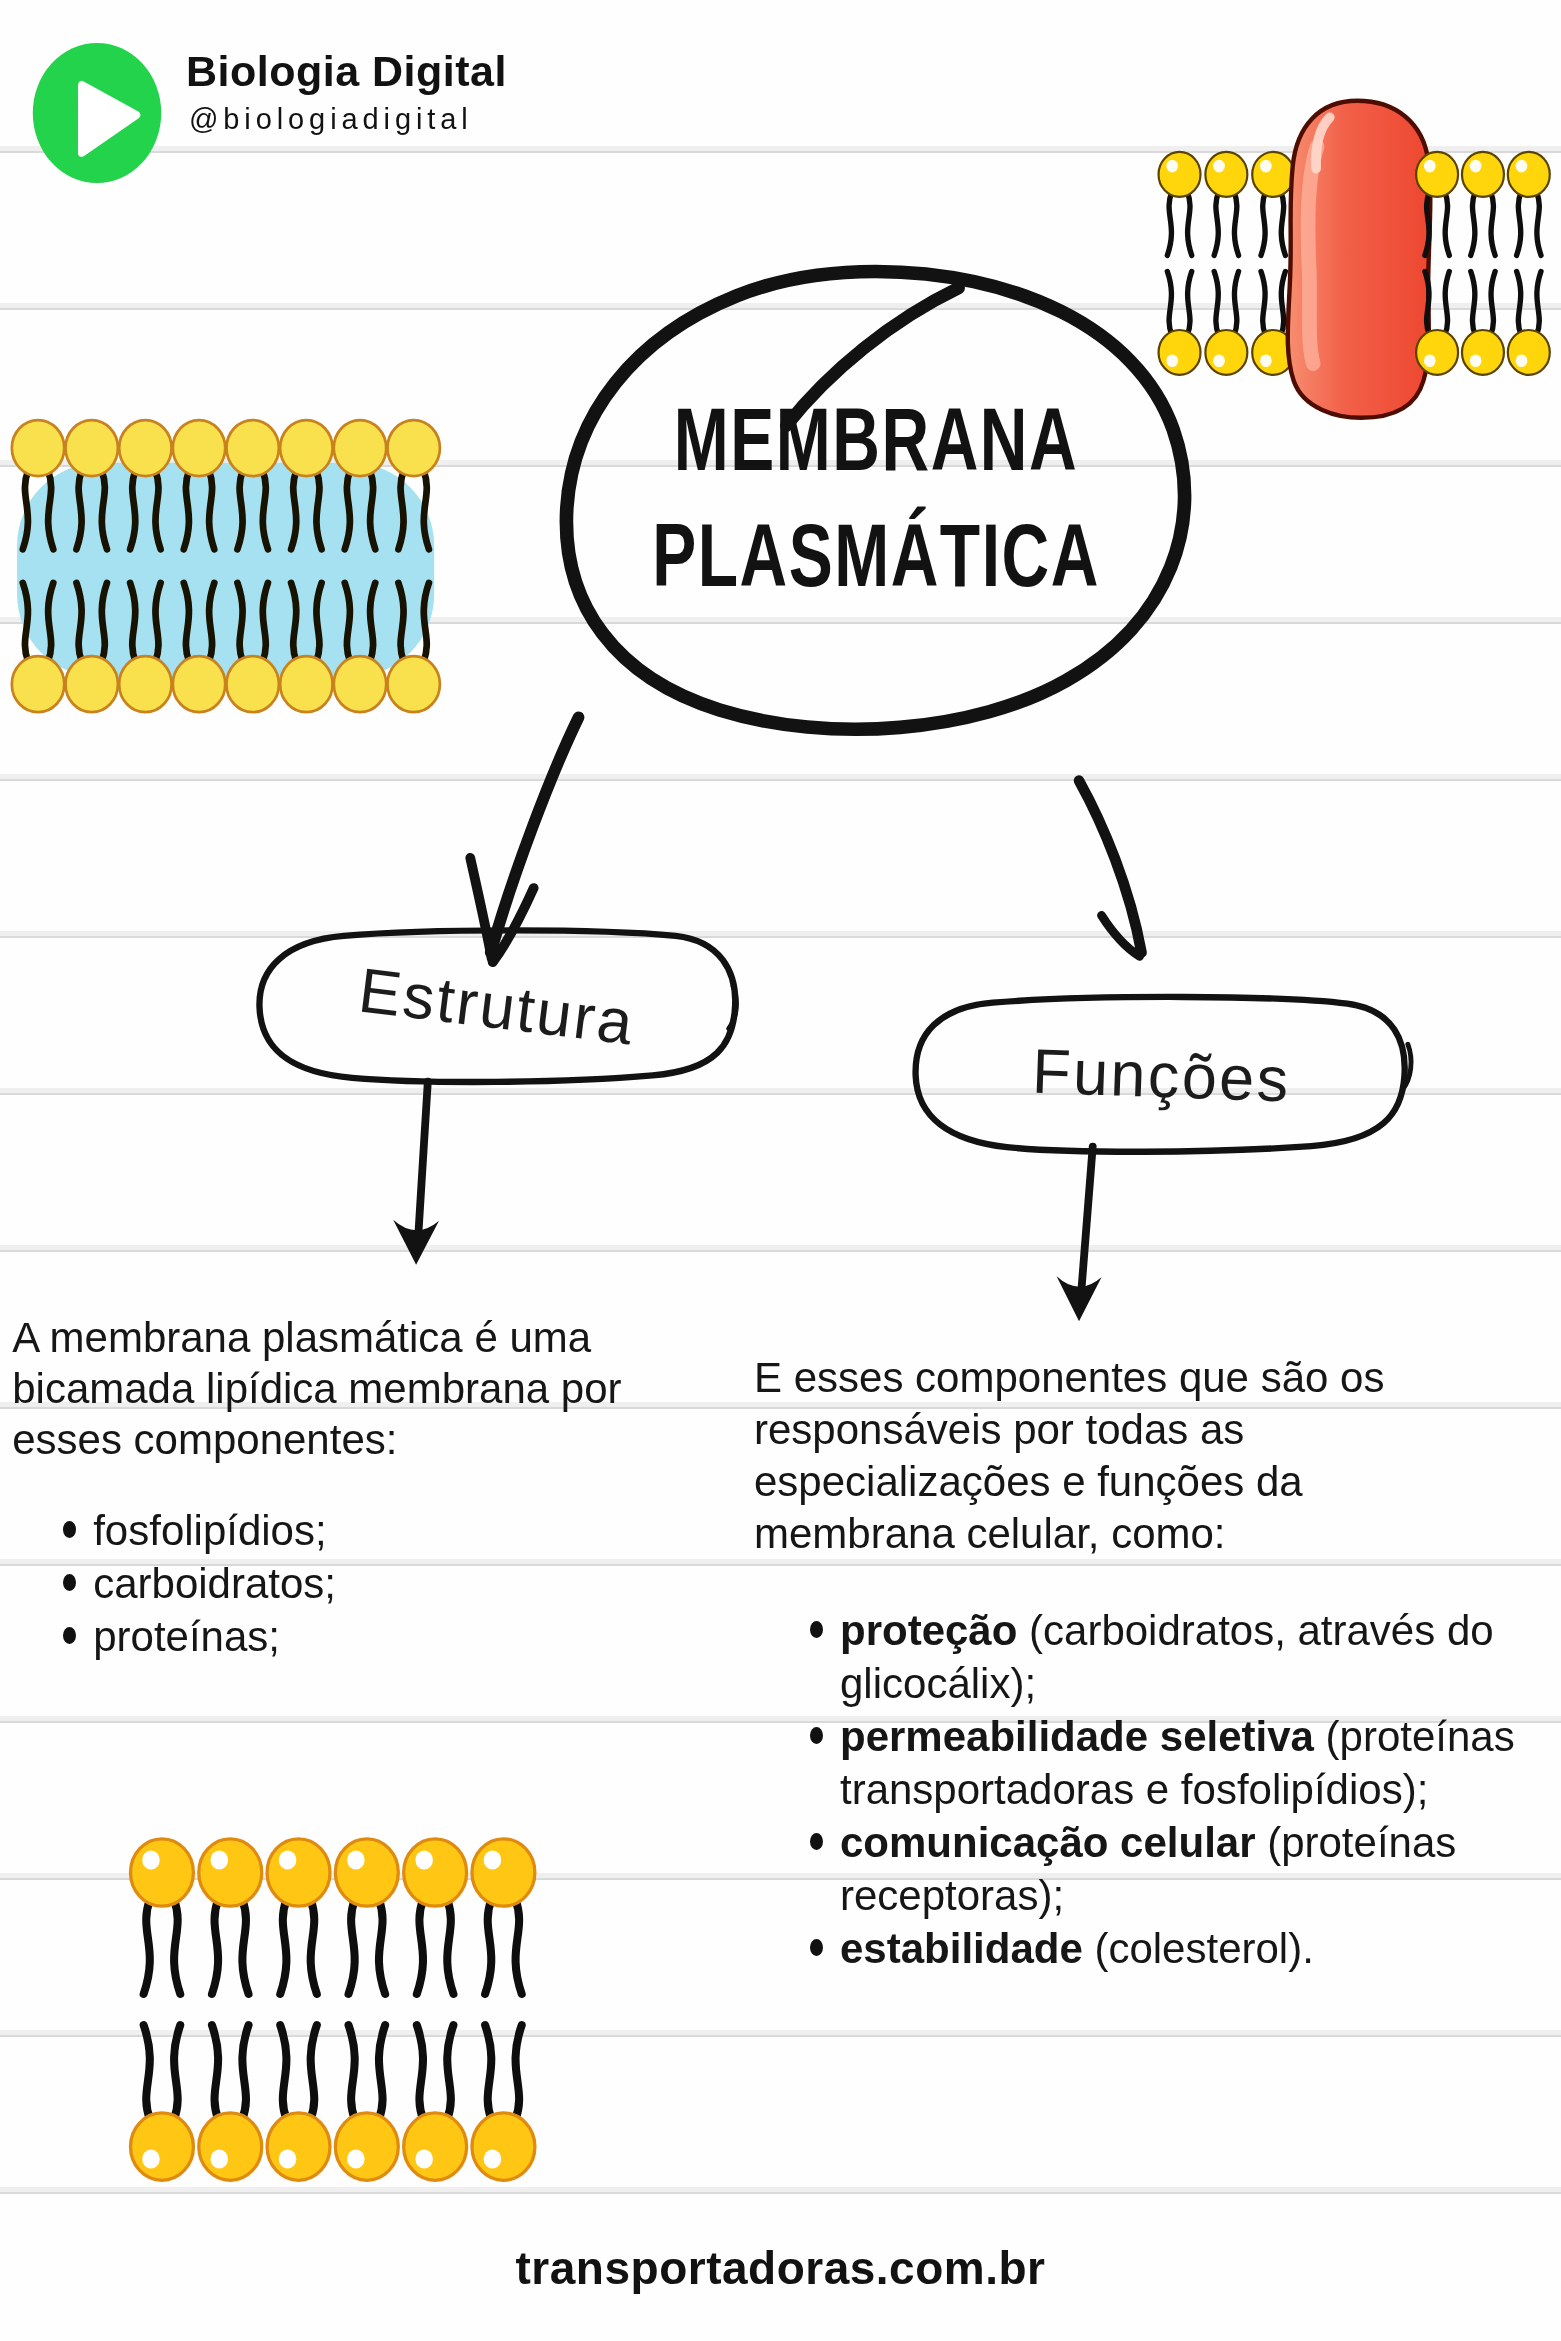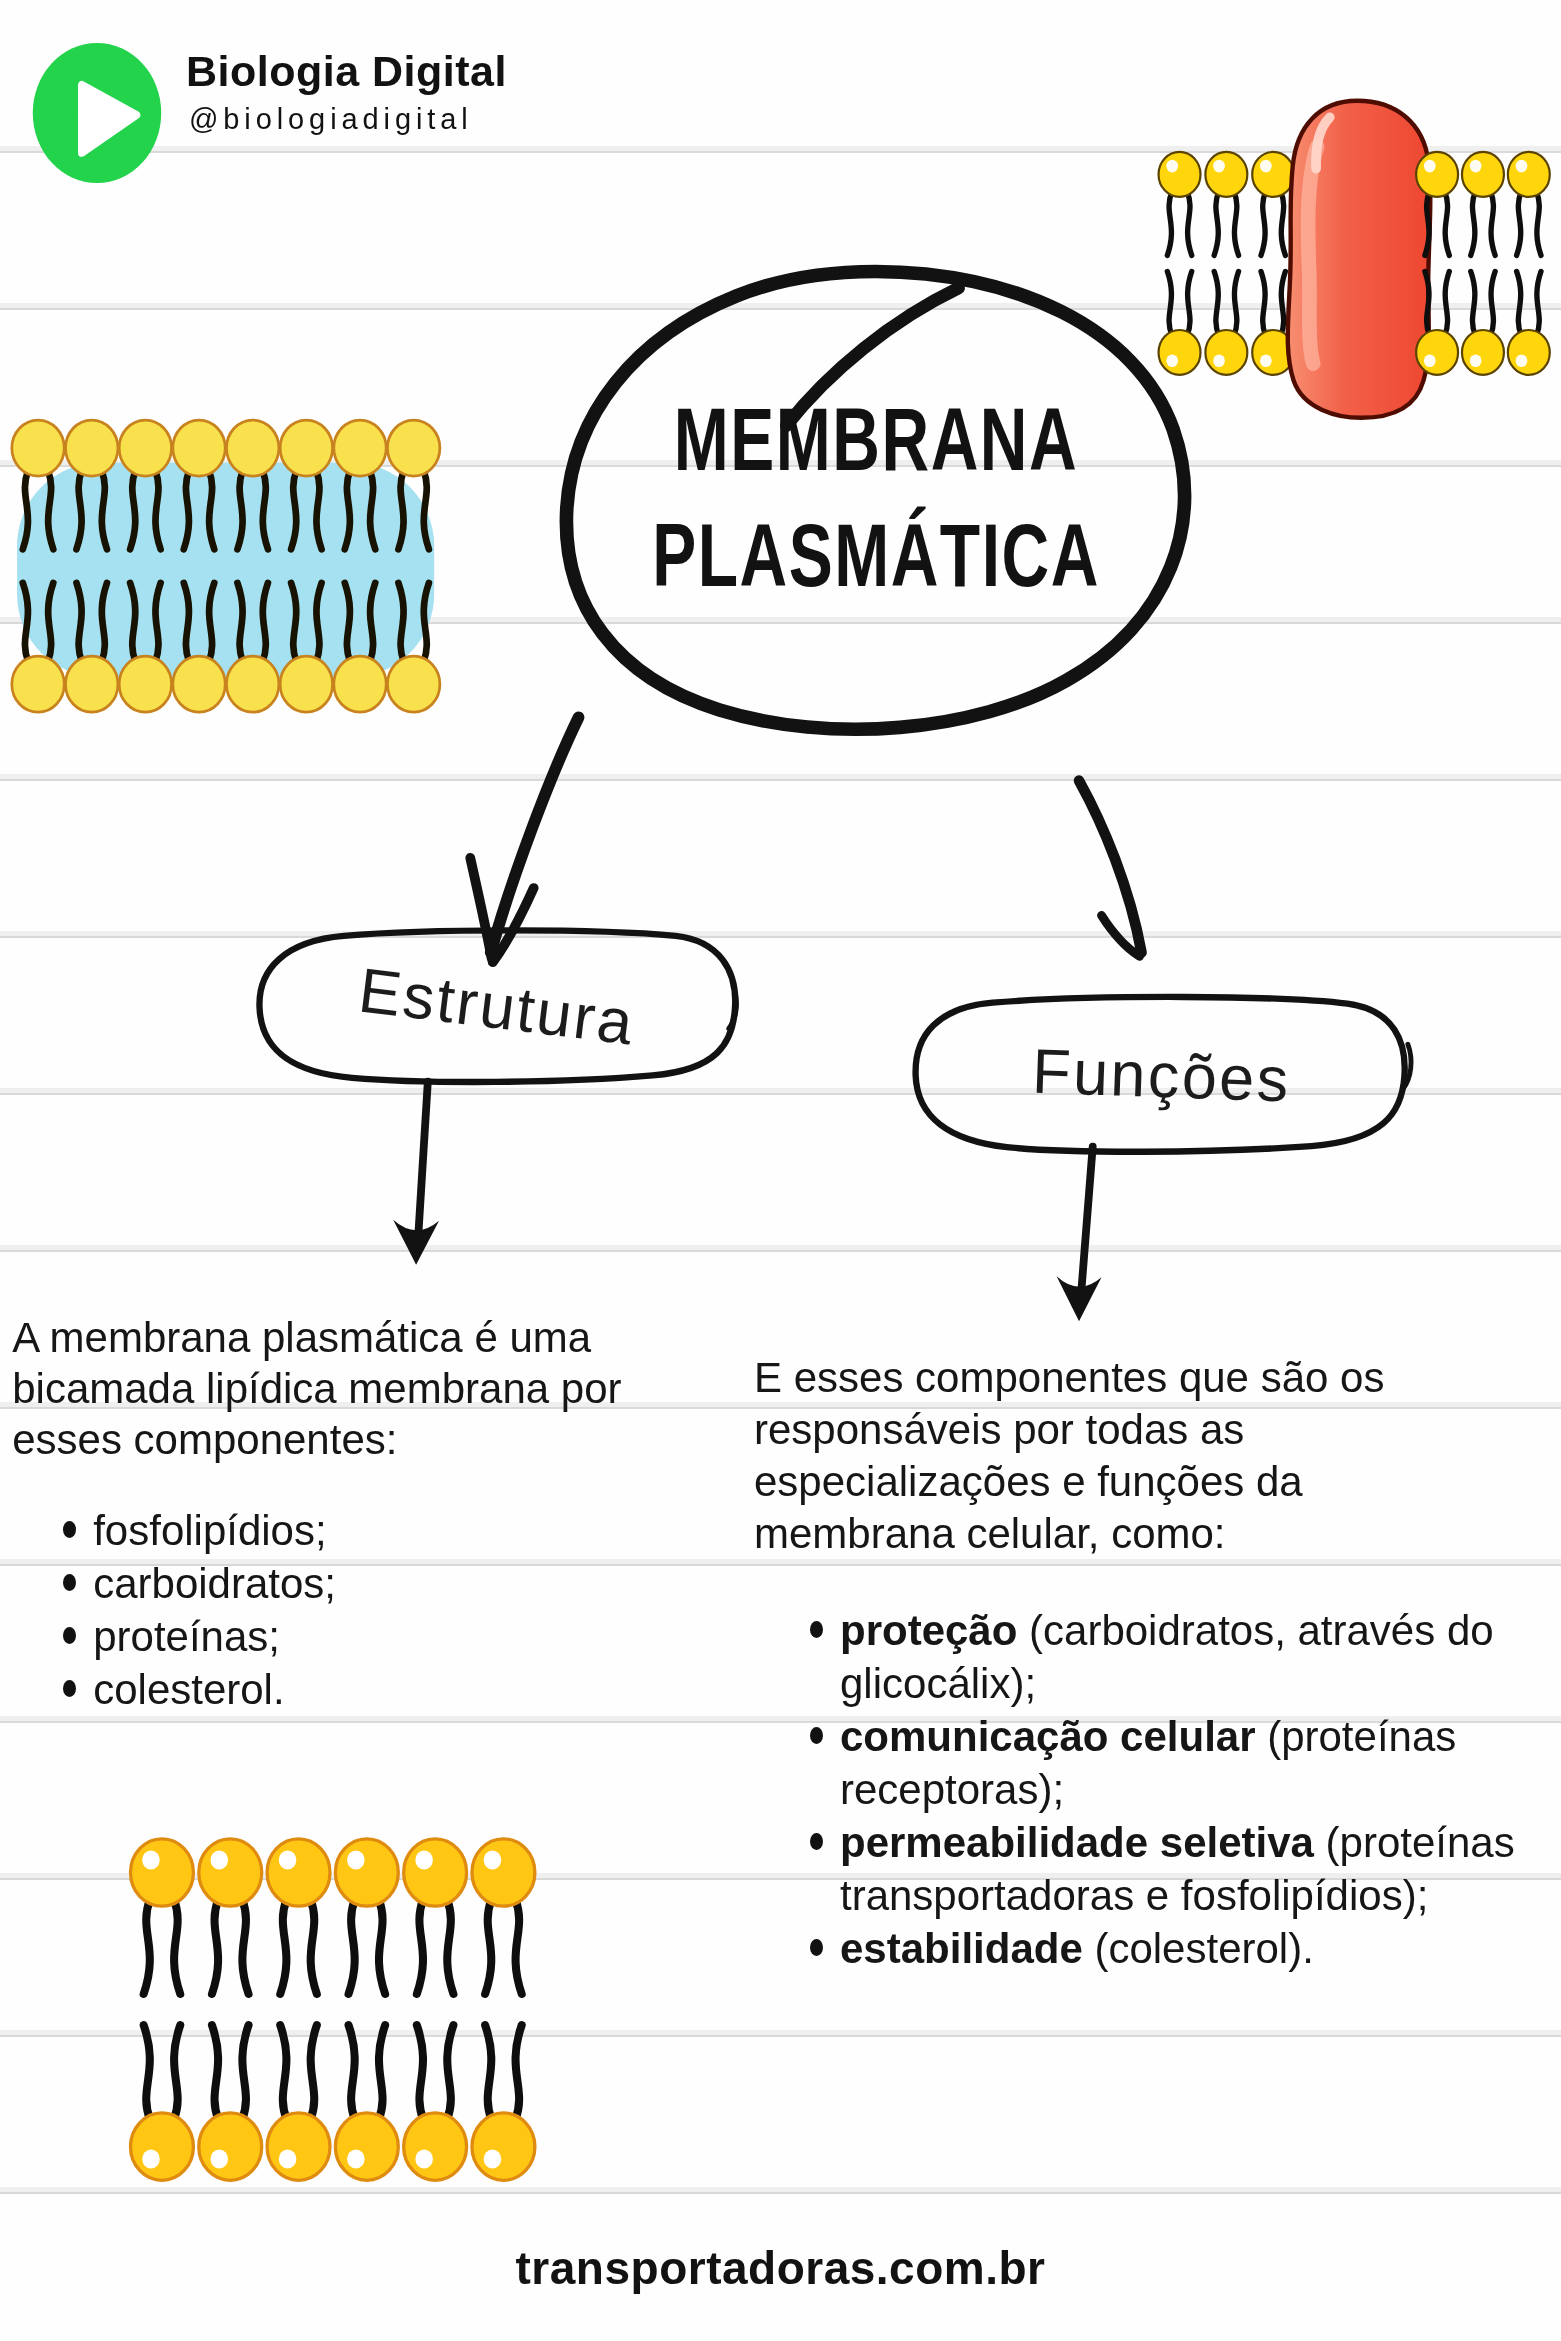--- a/index.html
+++ b/index.html
@@ -210,32 +210,31 @@
 
   <div class="txt para para-estrutura">
     <div>A membrana plasmática é uma</div>
     <div>bicamada lipídica membrana por</div>
     <div>esses componentes:</div>
   </div>
   <ul class="txt blist list-estrutura">
     <li><span class="dot"></span><span>fosfolipídios;</span></li>
     <li><span class="dot"></span><span>carboidratos;</span></li>
     <li><span class="dot"></span><span>proteínas;</span></li>
-    <li><span class="dot"></span><span>colesterol.</span></li>
   </ul>
 
   <div class="txt para para-funcoes">
     <div>E esses componentes que são os</div>
     <div>responsáveis por todas as</div>
     <div>especializações e funções da</div>
     <div>membrana celular, como:</div>
   </div>
   <ul class="txt blist list-funcoes">
     <li><span class="dot"></span><b>proteção</b><span> (carboidratos, através do glicocálix);</span></li>
+    <li><span class="dot"></span><b>permeabilidade seletiva</b><span> (proteínas transportadoras e fosfolipídios);</span></li>
     <li><span class="dot"></span><b>comunicação celular</b><span> (proteínas receptoras);</span></li>
-    <li><span class="dot"></span><b>permeabilidade seletiva</b><span> (proteínas transportadoras e fosfolipídios);</span></li>
     <li><span class="dot"></span><b>estabilidade</b><span> (colesterol).</span></li>
   </ul>
 
   <div class="txt footer">transportadoras.com.br</div>
 
 </div>
 
 
 </body></html>

